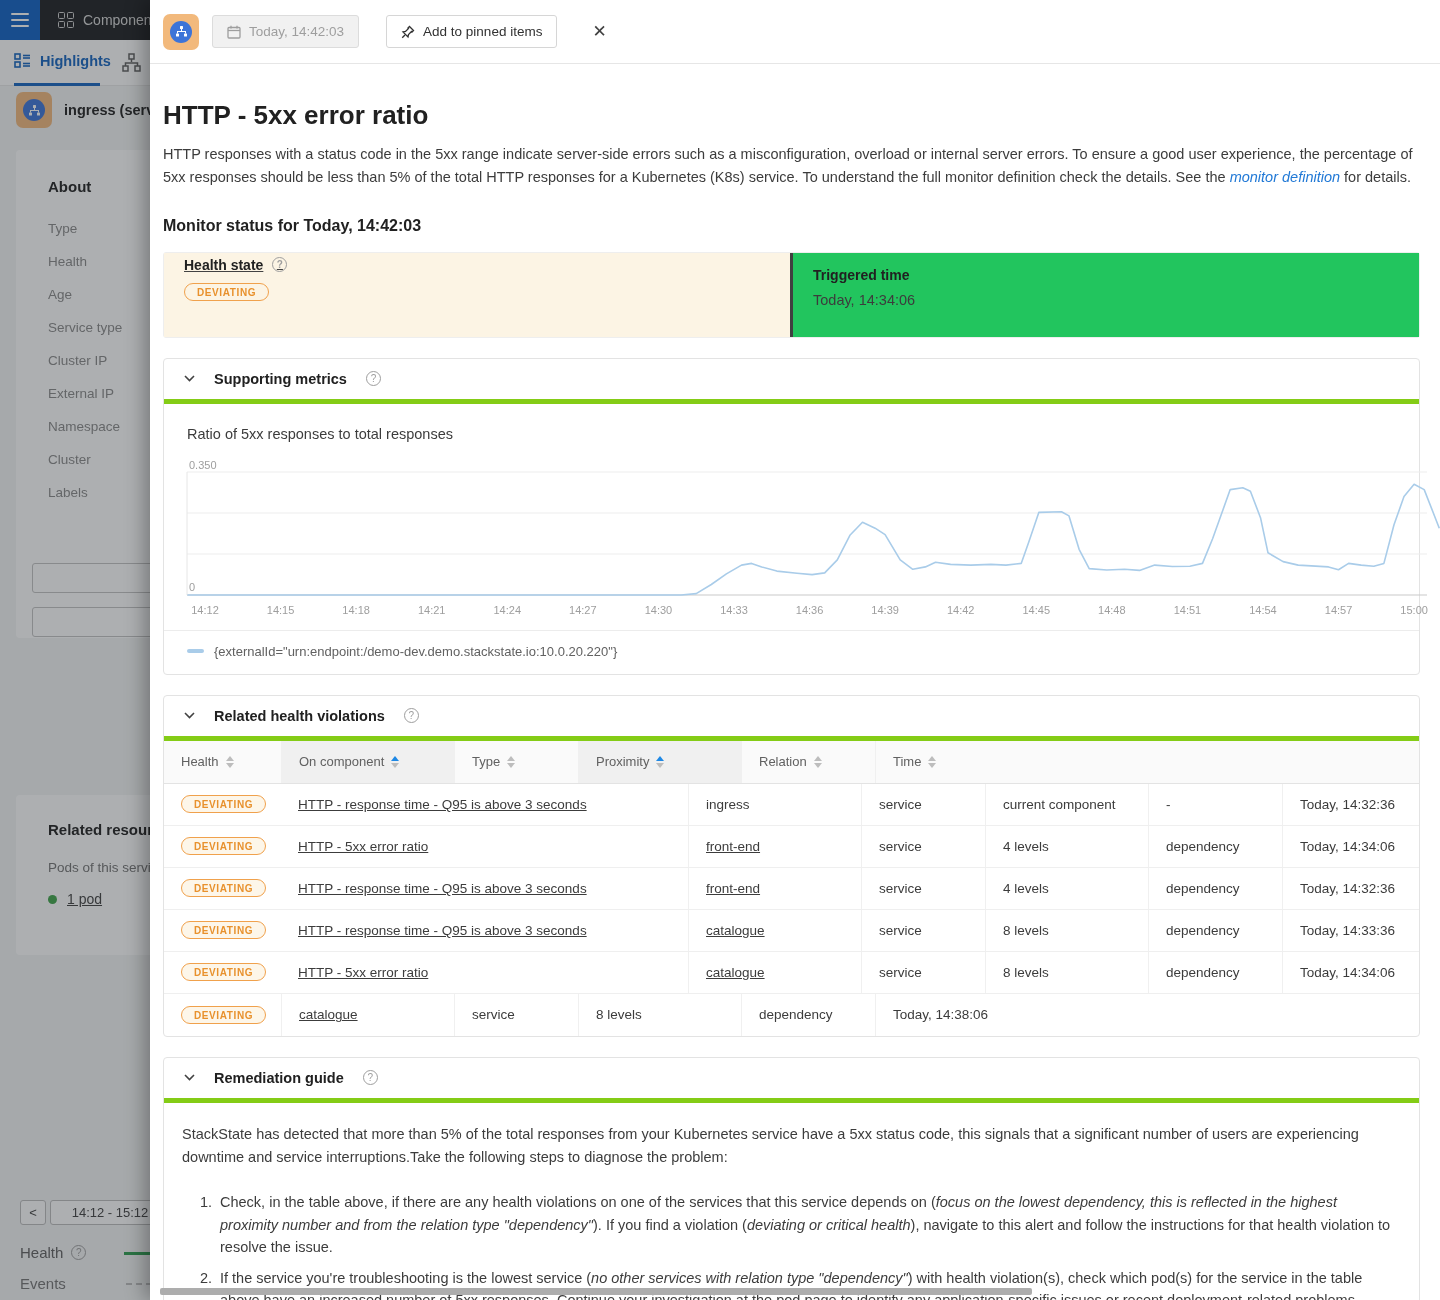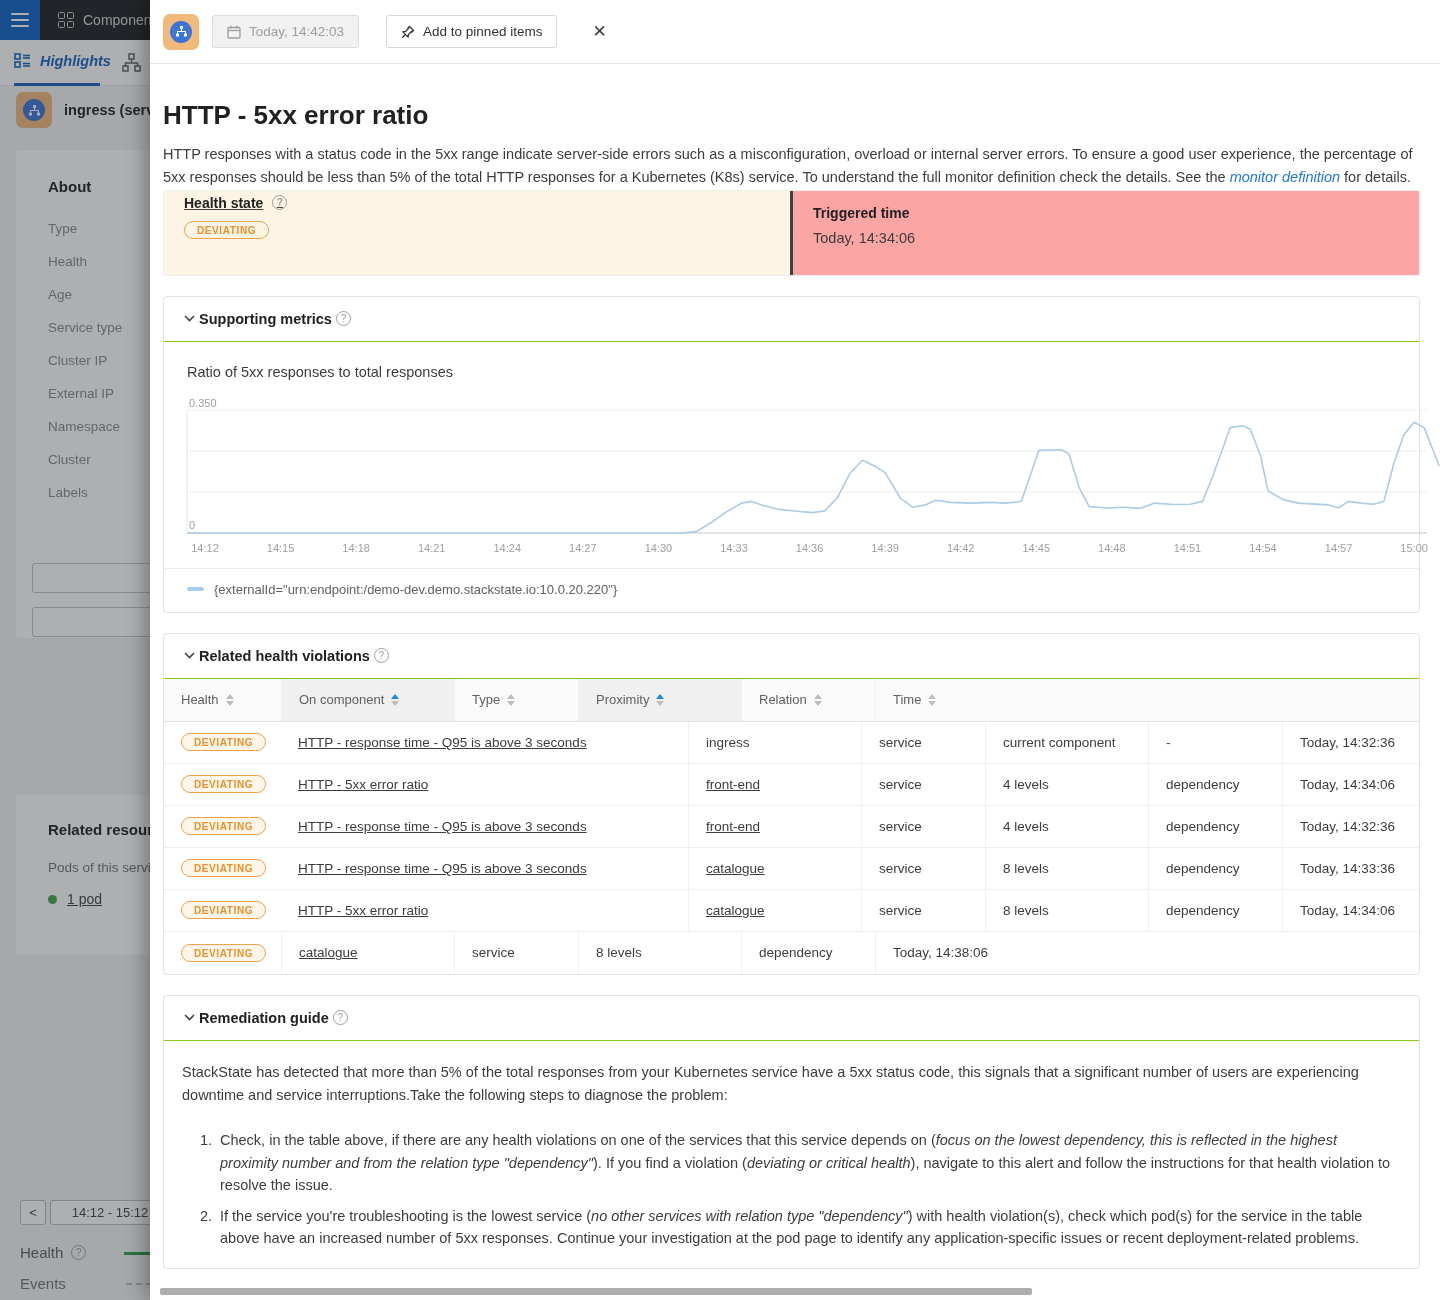--- a/index.html
+++ b/index.html
@@ -9,21 +9,21 @@
   
   .bg-layer { position:absolute; inset:0; }
   .topbar { position:absolute; left:0; top:0; width:1440px; height:40px; background:#1d1f22; display:flex; align-items:center; }
   .menu-btn { width:40px; height:40px; background:#0f62c5; display:flex; flex-direction:column; justify-content:center; align-items:center; gap:4px; cursor:pointer; }
   .menu-btn span { width:18px; height:2px; background:#fff; border-radius:1px; }
   .appnav { display:flex; align-items:center; gap:9px; margin-left:18px; color:#d6d6d6; font-size:14px; }
   .grid-ic { display:grid; grid-template-columns:7px 7px; grid-template-rows:7px 7px; gap:2px; }
   .grid-ic i { border:1.6px solid #cfcfcf; border-radius:1.5px; }
 
   .tabsrow { position:absolute; left:0; top:40px; width:1440px; height:46px; background:#fff; border-bottom:1px solid #e8e8e8; }
-  .tab-hl { position:absolute; left:14px; top:12px; display:flex; align-items:center; gap:9px; color:#1565c0; font-size:14.5px; font-weight:600; cursor:pointer;font-style:italic; }
+  .tab-hl { position:absolute; left:14px; top:12px; display:flex; align-items:center; gap:9px; color:#1565c0; font-size:14.5px; font-weight:600; cursor:pointer; }
   .tab-hl-bar { position:absolute; left:14px; top:43px; width:86px; height:3px; background:#1565c0; }
   .tab-topo { position:absolute; left:122px; top:13px; }
 
   .comp-row { position:absolute; left:16px; top:92px; display:flex; align-items:center; gap:12px; }
   .svc-ic { width:36px; height:36px; border-radius:7px; background:#f2b97c; display:flex; align-items:center; justify-content:center; }
   .svc-ic .circ { width:22px; height:22px; border-radius:50%; background:#3d74d8; display:flex; align-items:center; justify-content:center; }
   .comp-name { font-size:14.5px; font-weight:700; color:#212121; white-space:nowrap; }
 
   .about-card { position:absolute; left:16px; top:150px; width:300px; height:488px; background:#fff; border-radius:4px; padding:28px 0 0 32px; }
   .about-title { font-size:15px; font-weight:700; color:#212121; margin-bottom:26px; }
@@ -58,28 +58,28 @@
   .m-close { margin-left:22px; font-size:17px; color:#424242; cursor:pointer; }
 
   .m-body { padding:16px 20px 0 13px; }
   h1.monitor { font-size:26px; font-weight:700; color:#212121; margin:20px 0 12px; }
   .desc { font-size:14.5px; line-height:1.62; color:#3c3c3c; }
   a.blue { color:#2179d6; text-decoration:none; cursor:pointer;font-style:italic; }
   h2.status { font-size:16px; font-weight:700; color:#212121; margin:27px 0 17px; }
 
   .state-card { display:flex; border:1px solid #eee; border-radius:3px; height:86px; margin-right:0; }
   .state-left { flex:1; background:#fcf4e4; padding:4px 20px; border-right:3px solid #404040;text-decoration:underline; }
-  .state-right { flex:1; background:#fca5a5; padding:14px 20px; }
+  .state-right { flex:1; background:#22c55e; padding:14px 20px; }
   .state-label { font-size:14px; font-weight:700; color:#212121; display:flex; align-items:center; gap:9px; }
   .badge { display:inline-block; border:1.5px solid #f0a14c; color:#e8912d; background:#fdf6e9; border-radius:11px; font-size:10px; font-weight:700; letter-spacing:0.6px; padding:3px 12px 2px; }
   .state-left .badge { margin-top:10px; background:transparent; }
   .trig-val { font-size:14.5px; color:#3c3c3c; margin-top:9px; }
 
   .card { border:1px solid #e3e3e3; border-radius:4px; margin-top:20px; }
-  .card-head { height:45px; display:flex; align-items:center; gap:4px; padding:0 20px; border-bottom:1px solid #84cc16; cursor:pointer; }
+  .card-head { height:45px; display:flex; align-items:center; gap:19px; padding:0 20px; border-bottom:5px solid #84cc16; cursor:pointer; }
   .card-title { font-size:14.5px; font-weight:700; color:#212121; }
 
   .metrics-body { position:relative; overflow:visible; }
   .chart-title { font-size:14.5px; color:#3c3c3c; padding:22px 0 16px 23px; }
   .legend { border-top:1px solid #ececec; display:flex; align-items:center; gap:10px; padding:13px 0 15px 23px; }
   .legend-dash { width:17px; height:4px; border-radius:2px; background:#a9cce9; }
   .legend-text { font-size:13px; color:#616161; }
 
   
   .thead { display:flex; background:#fafafa; height:43px; border-bottom:1px solid #e3e3e3; }
@@ -244,20 +244,21 @@
         </svg>
       <span>Add to pinned items</span>
     </div>
     <div class="m-close">✕</div>
   </div>
 
   <div class="m-body">
     <h1 class="monitor">HTTP - 5xx error ratio</h1>
     <p class="desc"><span>HTTP responses with a status code in the 5xx range indicate server-side errors such as a misconfiguration, overload or internal server errors. To ensure a good user experience, the percentage of 5xx responses should be less than 5% of the total HTTP responses for a Kubernetes (K8s) service. To understand the full monitor definition check the details. See the </span><a class="blue">monitor definition</a><span> for details.</span></p>
 
+    <h2 class="status">Monitor status for Today, 14:42:03</h2>
 
     <div class="state-card">
       <div class="state-left">
         <div class="state-label">
           <span>Health state</span>
           <span class="help">?</span>
         </div>
         <span class="badge">DEVIATING</span>
       </div>
       <div class="state-right">

